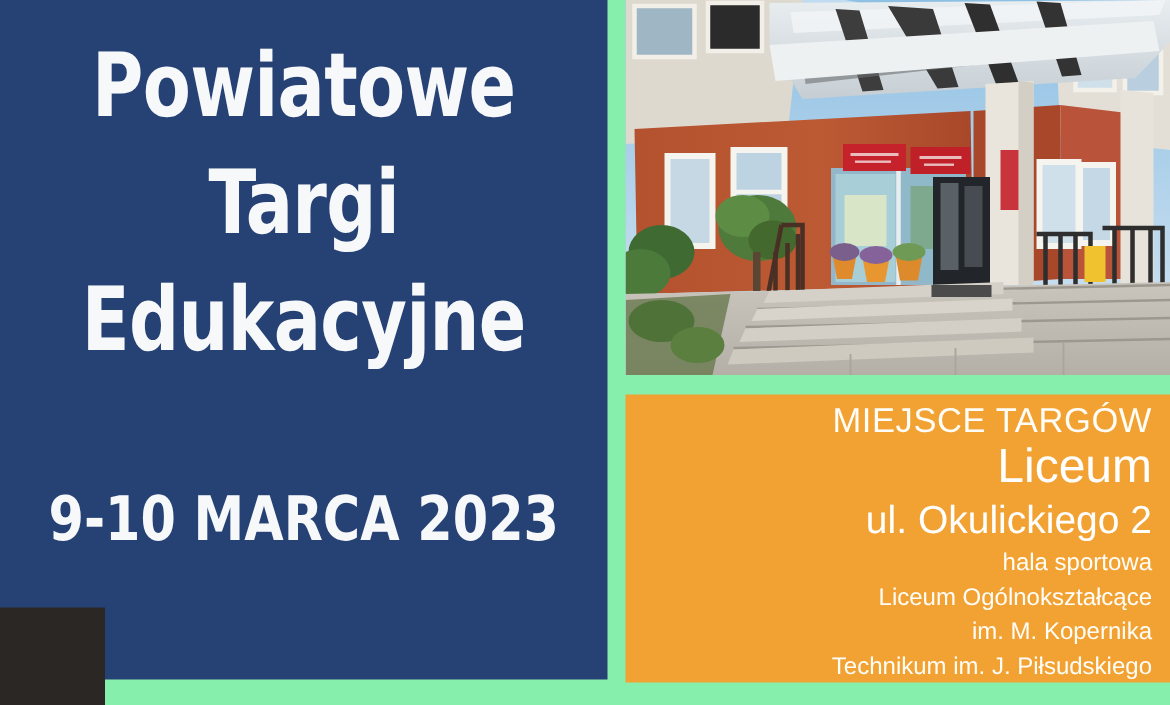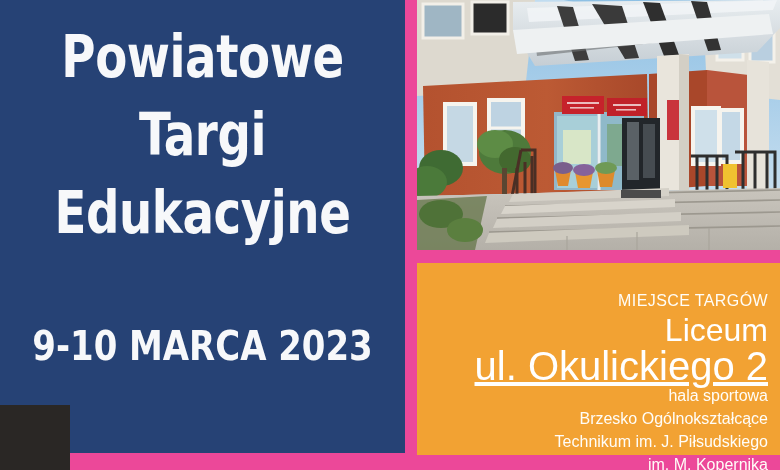--- a/index.html
+++ b/index.html
@@ -1,20 +1,20 @@
 <!DOCTYPE html>
 <html><head>
 <meta charset="utf-8">
 <style>
   html,body{margin:0;padding:0;background:#ffffff;}
   body{
     width:780px;height:470px;overflow:hidden;position:relative;
     font-family:"Liberation Sans",sans-serif;
   }
-  .poster{position:absolute;left:0;top:0;width:780px;height:470px;background:#ec4899;}
+  .poster{position:absolute;left:0;top:0;width:780px;height:470px;background:#86efac;}
 
   
   .blue-panel{
     position:absolute;left:0;top:0;width:405px;height:453px;
     background:#264275;
   }
   .title-block{
     position:absolute;left:0;top:18px;width:405px;
     text-align:center;
   }
@@ -49,30 +49,30 @@
   
   .orange-panel{
     position:absolute;left:417px;top:263px;width:363px;height:192px;
     background:#f2a233;
   }
   .venue{
     position:absolute;right:12px;top:6px;left:10px;
     text-align:right;color:#fdfdfb;
   }
   .venue-label{
-    display:block;font-size:16px;line-height:23px;font-weight:400;
-    letter-spacing:0.4px;color:#fffdf7;margin-top:20px;
+    display:block;font-size:23px;line-height:23px;font-weight:400;
+    letter-spacing:0.4px;color:#fffdf7;
   }
   .venue-city{
     display:block;font-size:32px;line-height:36px;font-weight:400;
     color:#ffffff;letter-spacing:0px;
   }
   .venue-street{
-    display:block;font-size:40px;line-height:36px;font-weight:400;
-    color:#ffffff;letter-spacing:0px;text-decoration:underline;
+    display:block;font-size:26px;line-height:36px;font-weight:400;
+    color:#ffffff;letter-spacing:0px;
   }
   .venue-sub{
     display:block;font-size:16px;line-height:23px;font-weight:400;
     color:#fffdf8;letter-spacing:0px;
   }
 
   
 </style>
 </head>
 <body>
@@ -229,19 +229,19 @@
       </g>
     </svg>
   </div>
 
   <div class="orange-panel">
     <div class="venue">
       <span class="venue-label">MIEJSCE TARGÓW</span>
       <span class="venue-city">Liceum</span>
       <span class="venue-street">ul. Okulickiego 2</span>
       <span class="venue-sub">hala sportowa</span>
-      <span class="venue-sub">Brzesko Ogólnokształcące</span>
+      <span class="venue-sub">Liceum Ogólnokształcące</span>
+      <span class="venue-sub">im. M. Kopernika</span>
       <span class="venue-sub">Technikum im. J. Piłsudskiego</span>
-      <span class="venue-sub">im. M. Kopernika</span>
     </div>
   </div>
 
 </div>
 
 </body></html>

